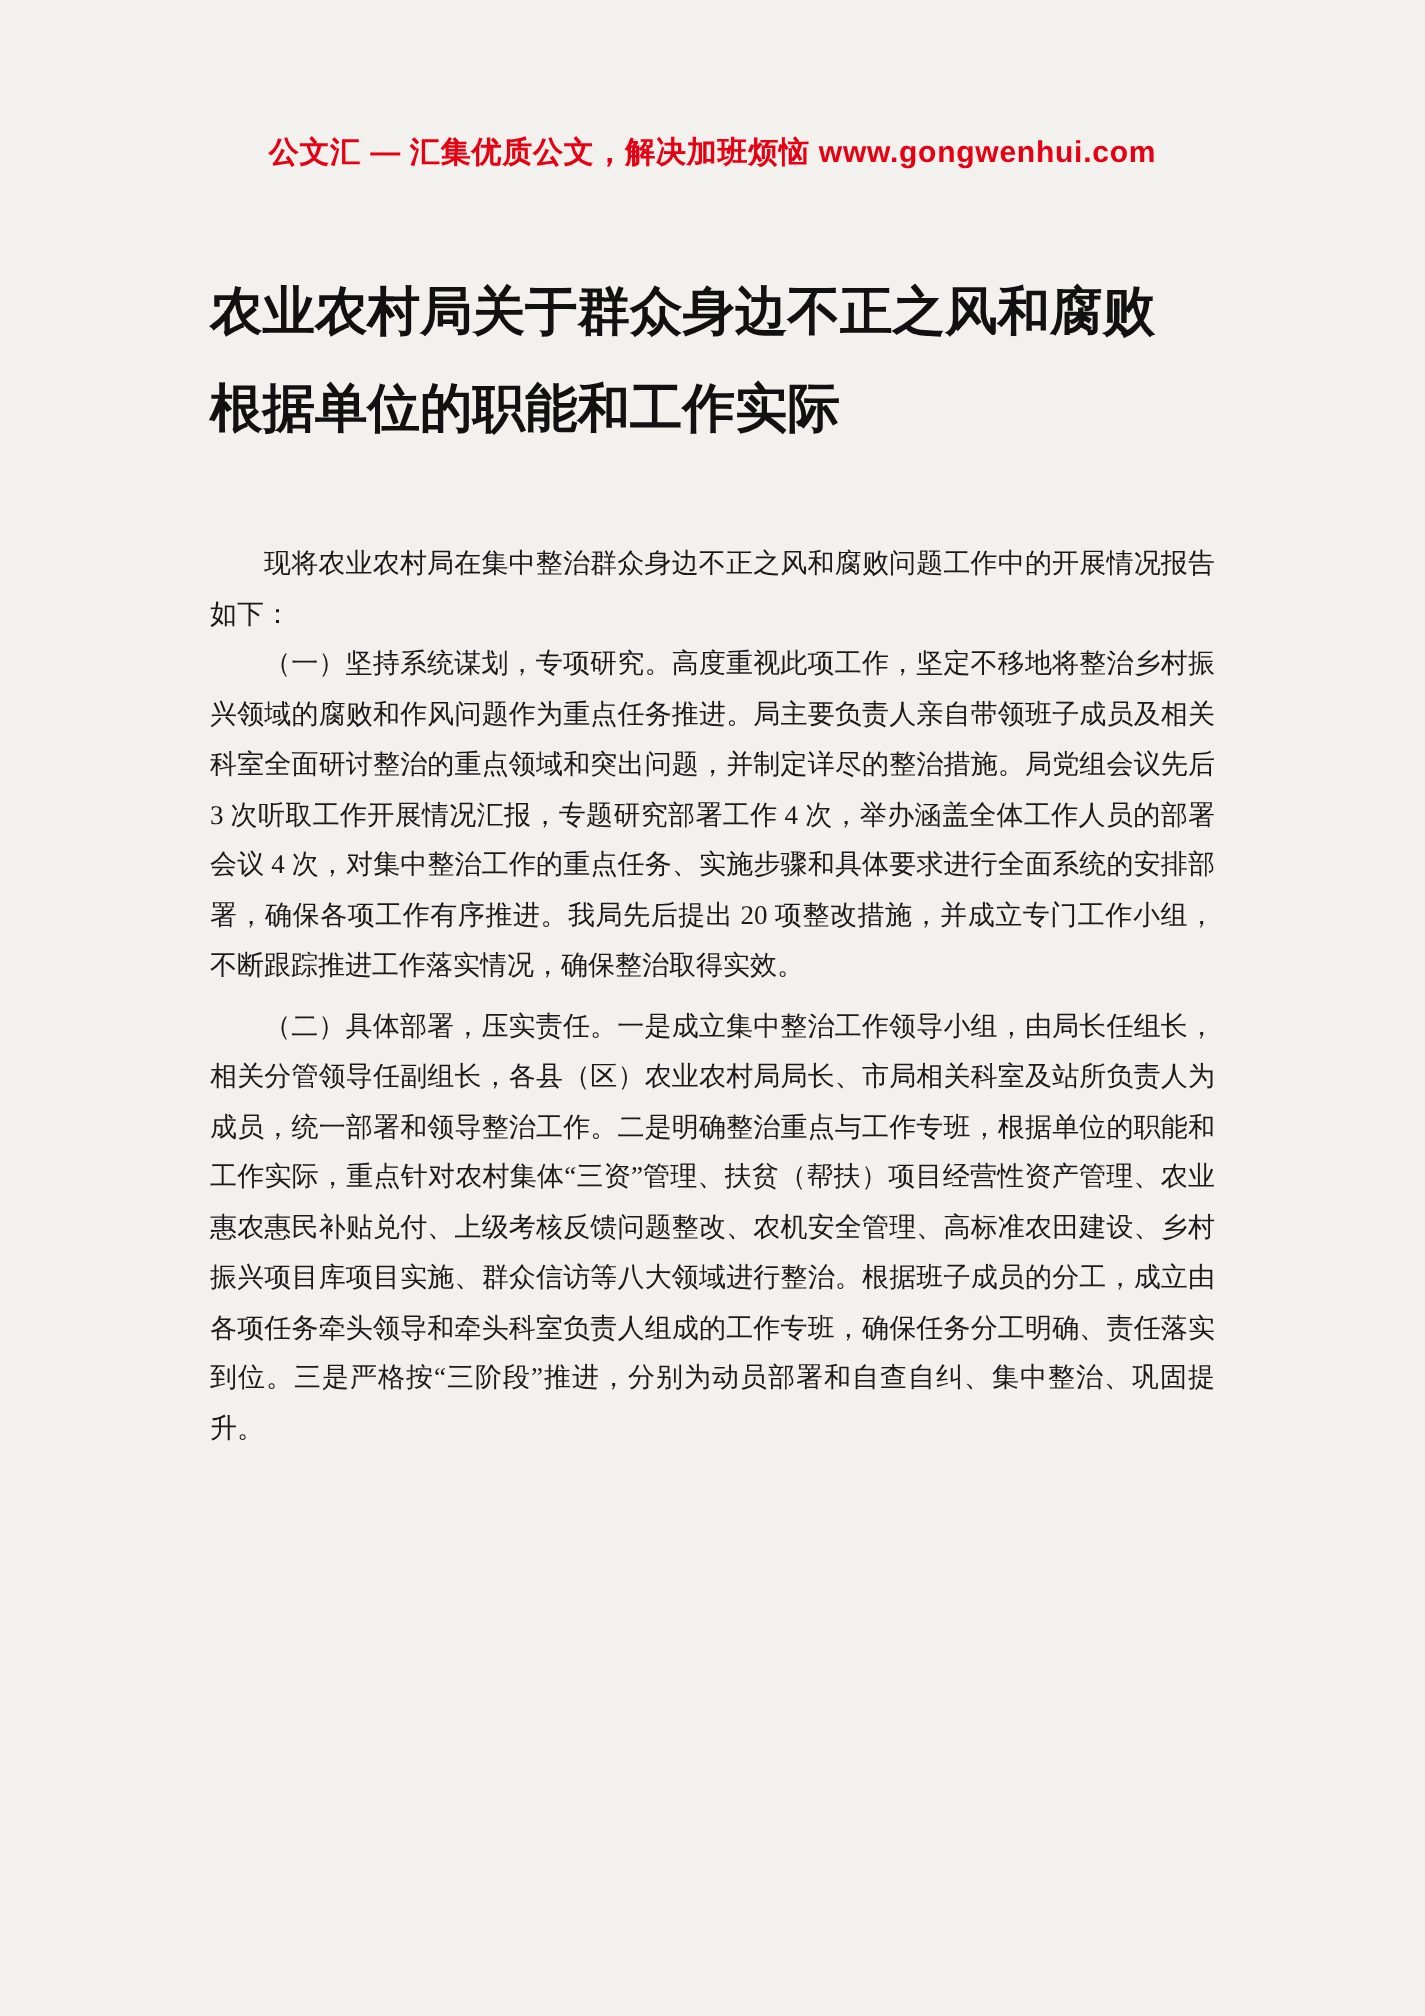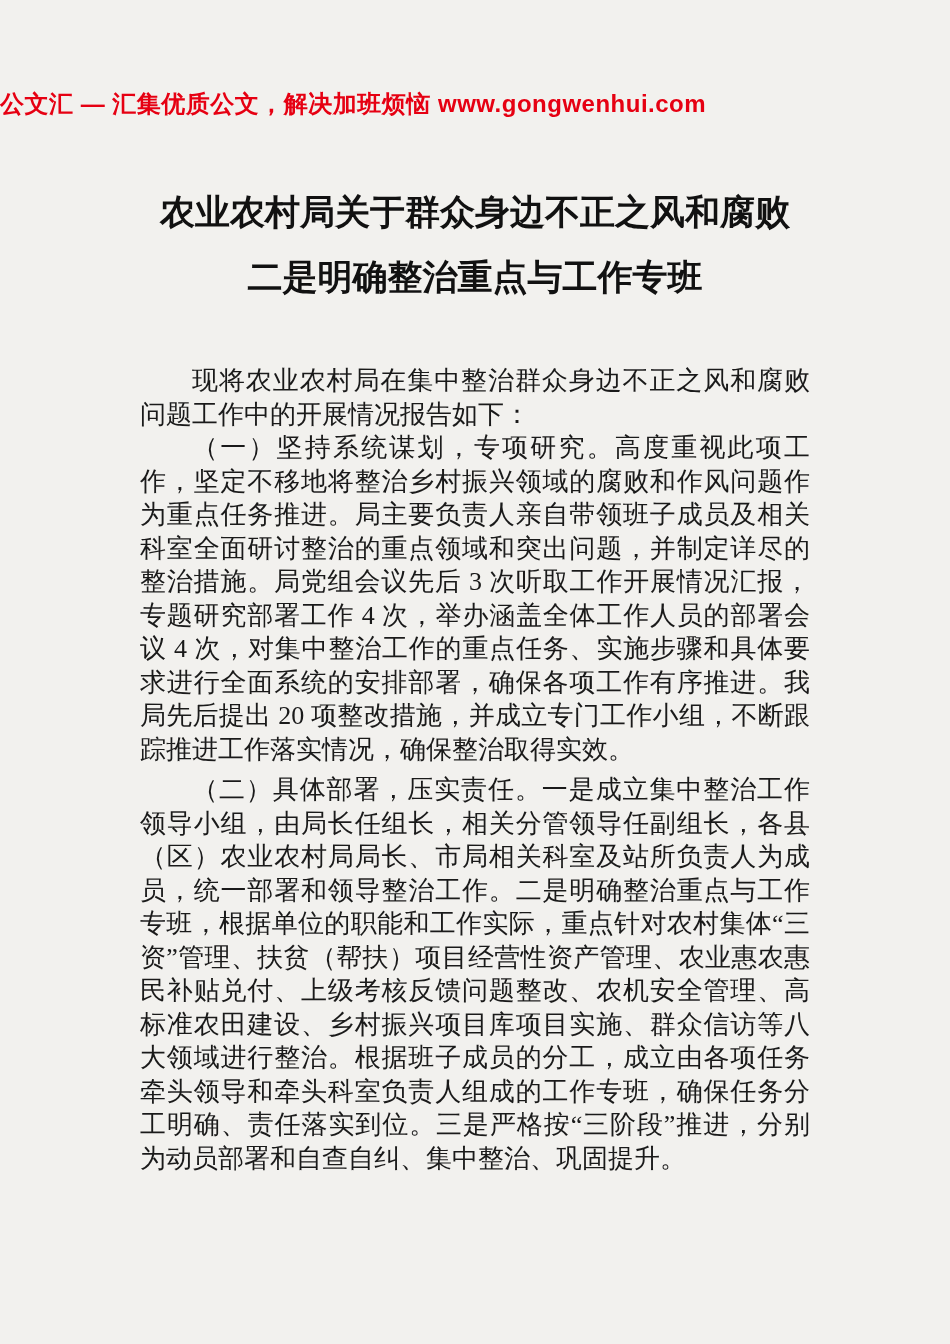--- a/index.html
+++ b/index.html
@@ -11,61 +11,60 @@
     color: #161616;
     font-family: "Liberation Serif", "DejaVu Serif", serif;
   }
   .page {
     width: 950px;
     min-height: 1344px;
     overflow: hidden;
   }
   .banner {
     margin-top: 88px;
-    text-align: left;
-    font-size: 24px;
+    text-align: center;
+    font-size: 20px;
     font-weight: bold;
     letter-spacing: 0.5px;
     font-family: "Liberation Sans", "DejaVu Sans", sans-serif;
   }
   .doc {
     width: 670px;
     margin: 0 auto;
   }
   .title {
     margin-top: 60px;
-    text-align: center;
     font-size: 35px;
     font-weight: bold;
     line-height: 65px;
     color: #111;
   }
   .title-line { display: block; }
   .content {
     margin-top: 54px;
-    font-size: 26px;
+    font-size: 18px;
     line-height: 33.5px;
     text-align: justify;
     color: #1a1a1a;
   }
   .para { text-indent: 2em; }
   .para.spaced { margin-top: 7px; }
 </style>
 </head>
 <body style="background: rgb(242, 241, 238);">
 
 <div class="page">
 
   <div class="banner" style="color: rgb(230, 0, 18);">公文汇 — 汇集优质公文，解决加班烦恼 www.gongwenhui.com</div>
 
   <div class="doc">
 
     <h1 class="title">
       <span class="title-line">农业农村局关于群众身边不正之风和腐败</span>
-      <span class="title-line">二是明确整治重点与工作专班</span>
+      <span class="title-line">根据单位的职能和工作实际</span>
     </h1>
 
     <div class="content">
       <p class="para">现将农业农村局在集中整治群众身边不正之风和腐败问题工作中的开展情况报告如下：</p>
       <p class="para">（一）坚持系统谋划，专项研究。高度重视此项工作，坚定不移地将整治乡村振兴领域的腐败和作风问题作为重点任务推进。局主要负责人亲自带领班子成员及相关科室全面研讨整治的重点领域和突出问题，并制定详尽的整治措施。局党组会议先后 3 次听取工作开展情况汇报，专题研究部署工作 4 次，举办涵盖全体工作人员的部署会议 4 次，对集中整治工作的重点任务、实施步骤和具体要求进行全面系统的安排部署，确保各项工作有序推进。我局先后提出 20 项整改措施，并成立专门工作小组，不断跟踪推进工作落实情况，确保整治取得实效。</p>
       <p class="para spaced">（二）具体部署，压实责任。一是成立集中整治工作领导小组，由局长任组长，相关分管领导任副组长，各县（区）农业农村局局长、市局相关科室及站所负责人为成员，统一部署和领导整治工作。二是明确整治重点与工作专班，根据单位的职能和工作实际，重点针对农村集体“三资”管理、扶贫（帮扶）项目经营性资产管理、农业惠农惠民补贴兑付、上级考核反馈问题整改、农机安全管理、高标准农田建设、乡村振兴项目库项目实施、群众信访等八大领域进行整治。根据班子成员的分工，成立由各项任务牵头领导和牵头科室负责人组成的工作专班，确保任务分工明确、责任落实到位。三是严格按“三阶段”推进，分别为动员部署和自查自纠、集中整治、巩固提升。</p>
     </div>
 
   </div>
 </div>

